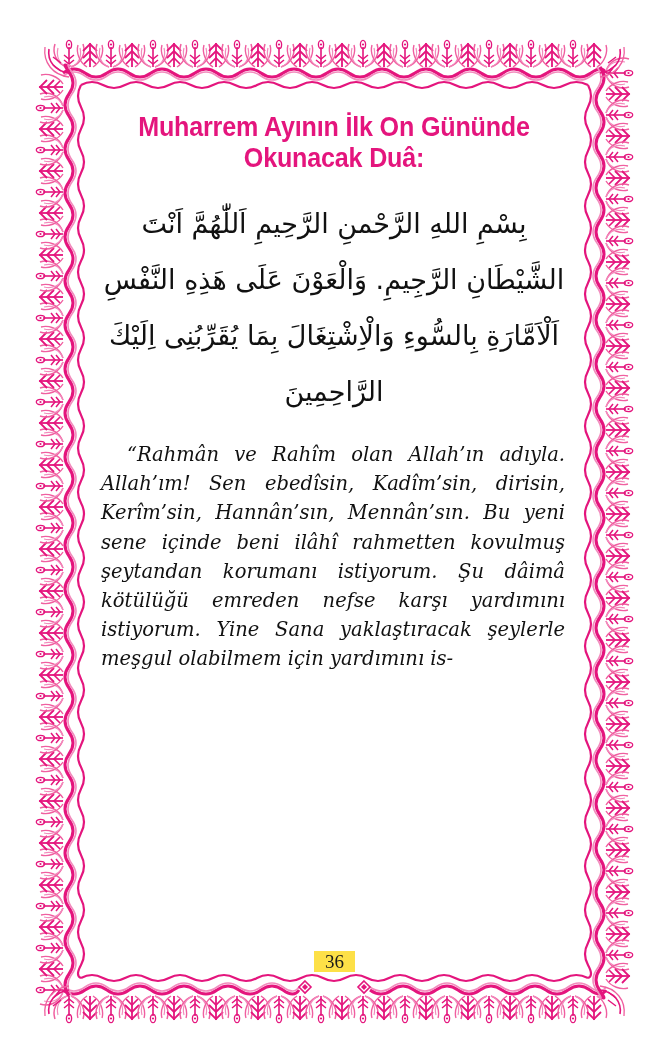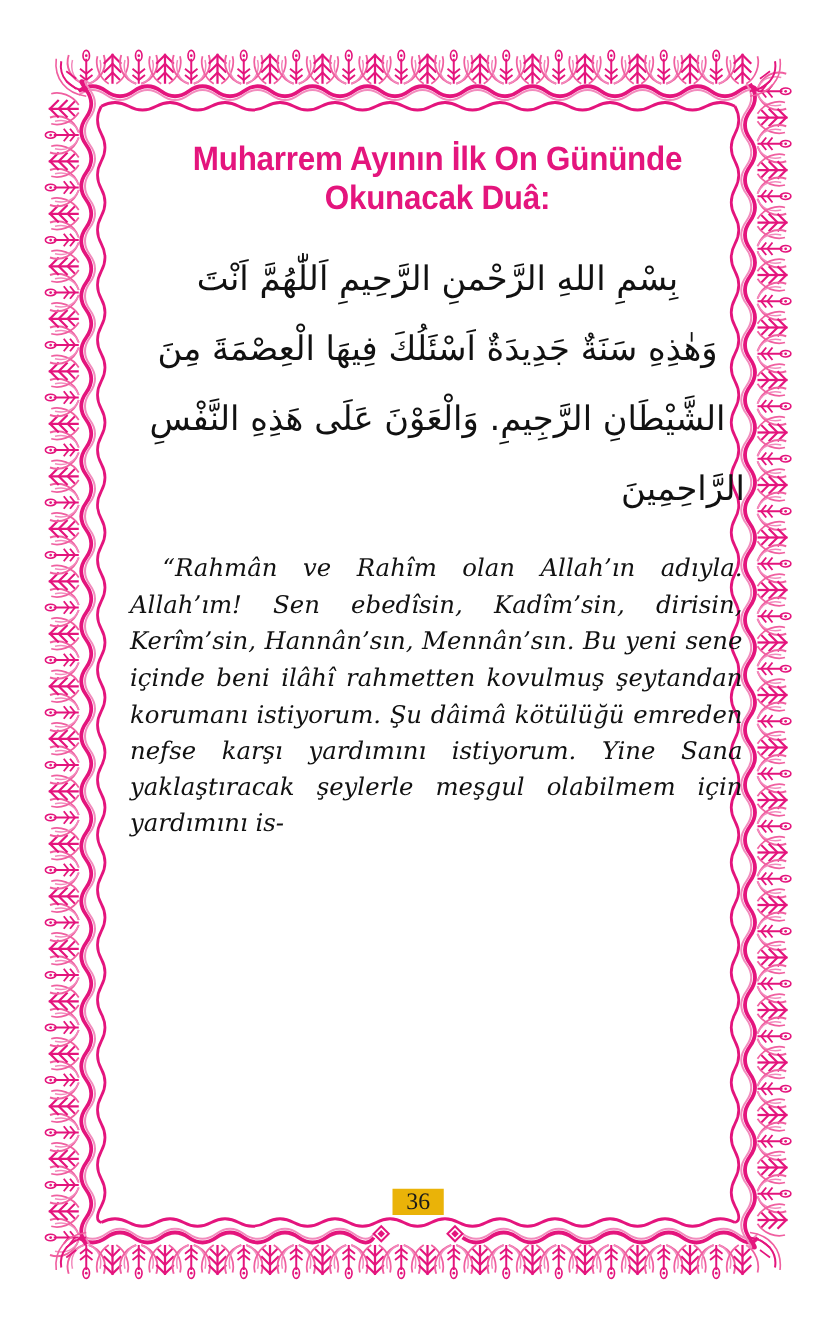--- a/index.html
+++ b/index.html
@@ -27,21 +27,21 @@
   #frame {
     position: absolute;
     left: 29px; top: 33px;
     width: 611px; height: 997px;
   }
   #frame-svg { display: block; width: 100%; height: 100%; }
 
   
   #content {
     position: absolute;
-    left: 100px; top: 86px;
+    left: 84px; top: 86px;
     width: 500px; height: 870px;
   }
 
   
   #title {
     text-align: center;
     color: #e4157d;
     font-family: "Liberation Sans", sans-serif;
     font-weight: bold;
     font-size: 27px;
@@ -62,50 +62,50 @@
     font-family: "DejaVu Sans", sans-serif;
     font-size: 27px;
     line-height: 56px;
     font-weight: 500;
     padding: 0 4px;
   }
   #arabic .aline {
     display: block;
     white-space: nowrap;
   }
-  #arabic .aline.short { text-align: right; }
+  #arabic .aline.short { text-align: center; }
 
   
   #turkish {
     margin-top: 20px;
     text-align: justify;
     text-align-last: left;
     color: #111111;
     font-family: "DejaVu Serif", serif;
     font-style: italic;
     font-size: 19.5px;
     line-height: 29.2px;
     padding: 0 6px 0 4px;
     hyphens: manual;
   }
-  #turkish p { margin: 0; text-indent: 26px; }
+  #turkish p { margin: 13px; text-indent: 26px; }
 
   
   #page-number {
     position: absolute;
     left: 0; right: 0;
     top: 951px;
     text-align: center;
     font-family: "Liberation Serif", serif;
     font-size: 19px;
     color: #1a1a1a;
     z-index: 5;
   }
   #page-number span {
-    background: #eab308;
+    background: #fde047;
     padding: 0 11px;
   }
 </style>
 </head>
 <body>
 
 <div id="page">
 
   <div id="frame">
     <svg id="frame-svg" viewBox="0 0 611 997" preserveAspectRatio="none">
@@ -295,22 +295,22 @@
 
   <div id="content">
 
     <div id="title">
       <span class="tl">Muharrem Ayının İlk On Gününde</span>
       <span class="tl">Okunacak Duâ:</span>
     </div>
 
     <div id="arabic">
       <span class="aline">بِسْمِ اللهِ الرَّحْمنِ الرَّحِيمِ اَللّٰهُمَّ اَنْتَ</span>
-      <span class="aline">وَهٰذِهِ سَنَةٌ جَدِيدَةٌ اَسْئَلُكَ فِيهَا الْعِصْمَةَ مِنَ</span>
       <span class="aline">الشَّيْطَانِ الرَّجِيمِ. وَالْعَوْنَ عَلَى هَذِهِ النَّفْسِ</span>
+      <span class="aline">اَلْاَمَّارَةِ بِالسُّوءِ وَالْاِشْتِغَالَ بِمَا يُقَرِّبُنِى اِلَيْكَ</span>
       <span class="aline short">الرَّاحِمِينَ</span>
     </div>
 
     <div id="turkish">
       <p>“Rahmân ve Rahîm olan Allah’ın adıyla. Allah’ım! Sen ebedîsin, Kadîm’sin, dirisin, Kerîm’sin, Hannân’sın, Mennân’sın. Bu yeni sene içinde beni ilâhî rahmetten kovulmuş şeytandan korumanı istiyorum. Şu dâimâ kötülüğü emreden nefse karşı yardımını istiyorum. Yine Sana yaklaştıracak şeylerle meşgul olabilmem için yardımını is-</p>
     </div>
 
   </div>
 </div>
 

